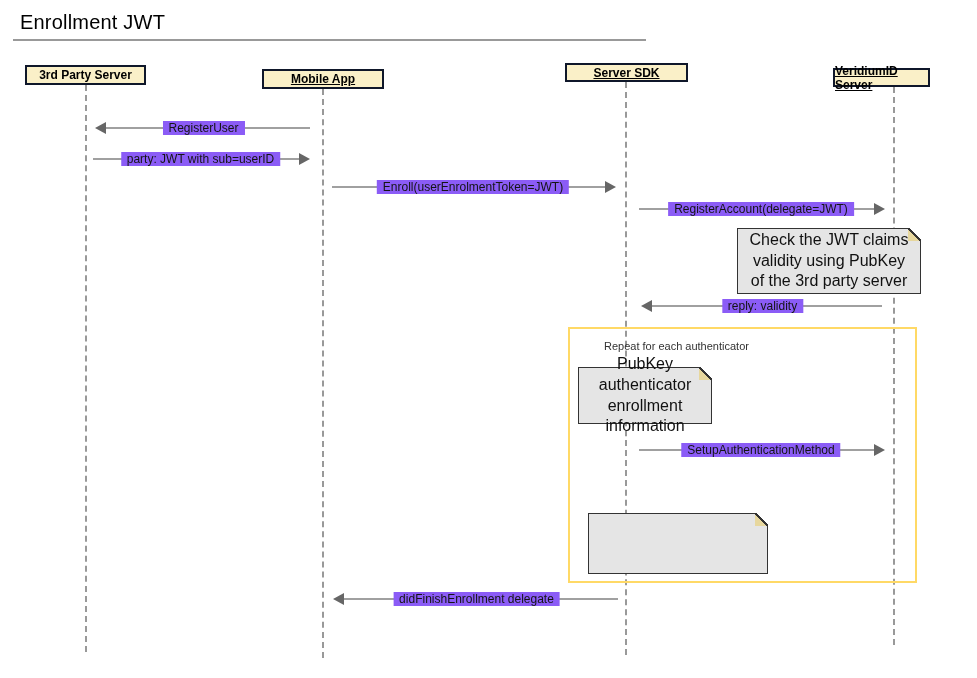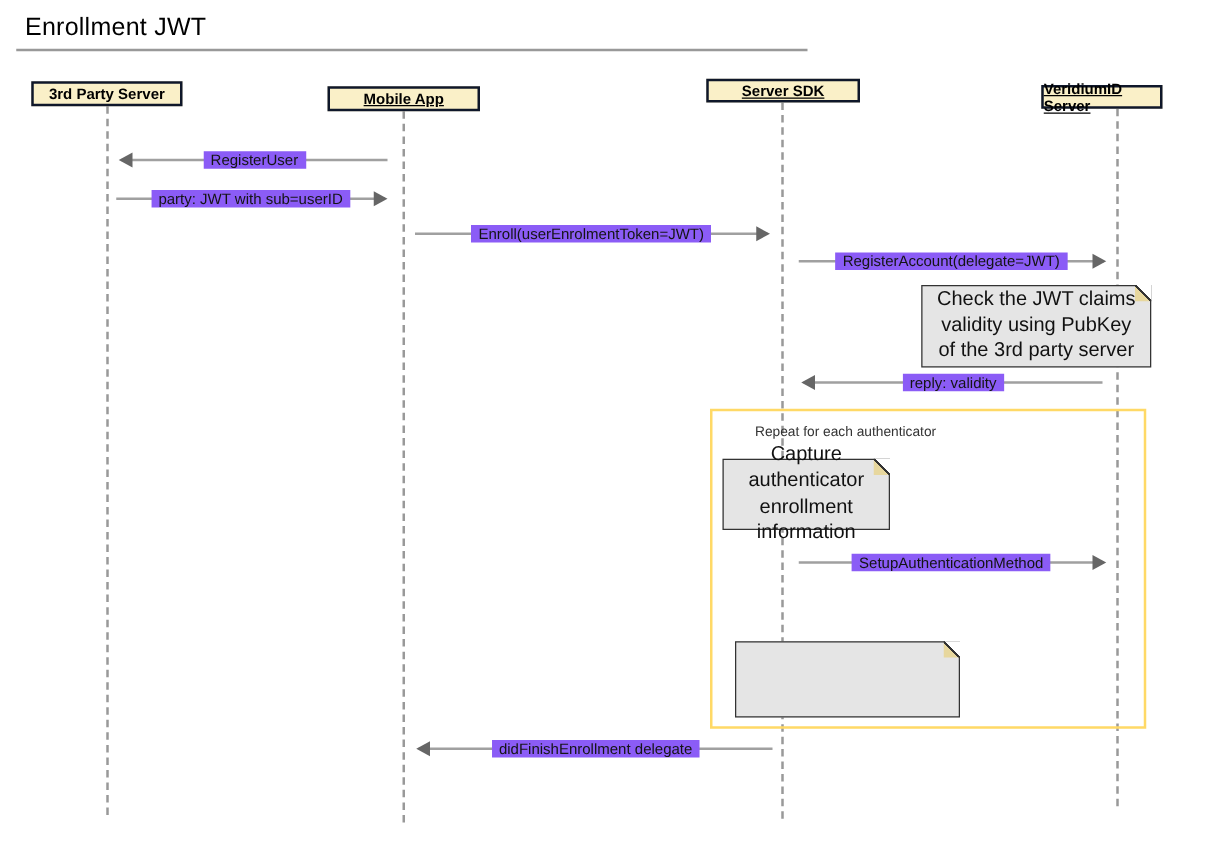--- a/index.html
+++ b/index.html
@@ -118,21 +118,21 @@
     <span class="lbl">didFinishEnrollment delegate</span>
   </div>
 
   <div class="note" style="left:737px;top:228px;width:184px;height:66px;">
     <span class="fold"></span>
     <span class="txt">Check the JWT claims validity using PubKey of the 3rd party server</span>
   </div>
 
   <div class="note" style="left:578px;top:367px;width:134px;height:57px;">
     <span class="fold"></span>
-    <span class="txt">Capture authenticator enrollment information</span>
+    <span class="txt">PubKey authenticator enrollment information</span>
   </div>
 
 
   <div class="note" style="left:588px;top:513px;width:180px;height:61px;">
     <span class="fold"></span>
   </div>
 
 </div>
 
 </body></html>

